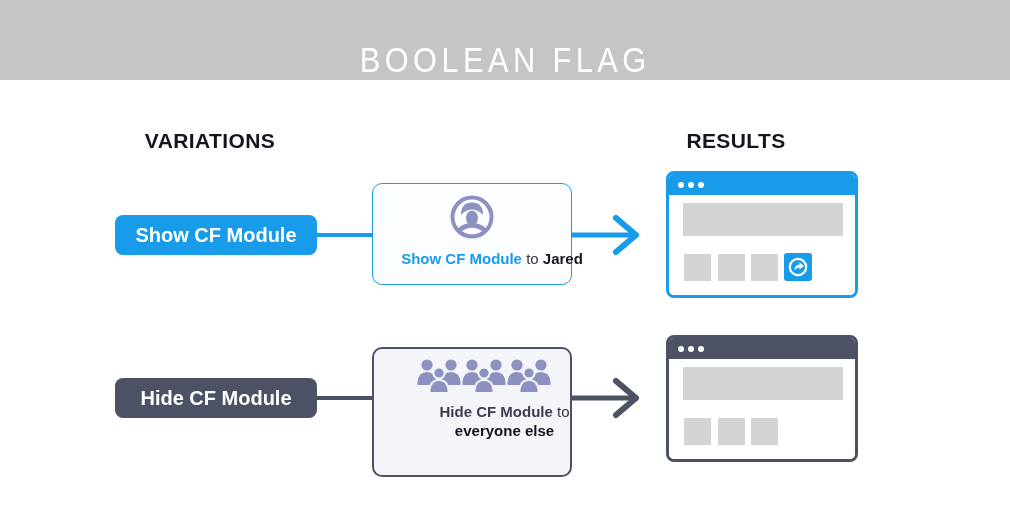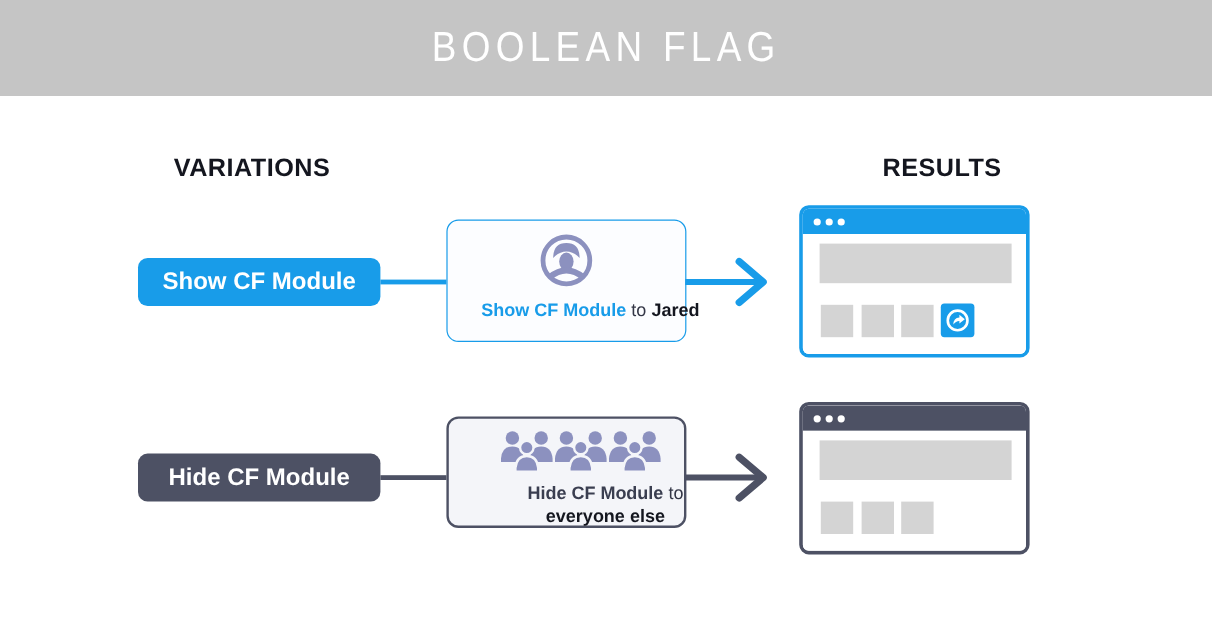--- a/index.html
+++ b/index.html
@@ -1,43 +1,43 @@
 <!DOCTYPE html>
 <html><head>
 <meta charset="utf-8">
 <style>
   html,body{margin:0;padding:0;background:#ffffff;}
   .stage{position:relative;width:1010px;height:524px;background:#ffffff;overflow:hidden;
          font-family:"Liberation Sans",sans-serif;}
   
   .banner{position:absolute;left:0;top:0;width:1010px;height:80px;background:#c5c5c5;
-          display:flex;align-items:center;justify-content:center;}
+          display:flex;align-items:flex-end;justify-content:center;}
   .banner-title{color:#ffffff;font-size:35px;font-weight:400;letter-spacing:5px;
                 transform:scaleX(.88);white-space:nowrap;}
   
   .col-header{position:absolute;top:129px;transform:translateX(-50%);
               font-size:21px;font-weight:700;color:#14161f;letter-spacing:.4px;}
   .ch-variations{left:210px;}
   .ch-targeting{left:471px;}
-  .ch-results{left:785px;}
+  .ch-results{left:736px;}
   
   .var-btn{position:absolute;left:115px;width:202px;height:40px;border-radius:8px;
            display:flex;align-items:center;justify-content:center;
            color:#ffffff;font-size:20px;font-weight:700;}
   .var-btn.blue{top:215px;background:#189ce9;}
   .var-btn.dark{top:378px;background:#4d5164;}
   
   .conn{position:absolute;left:317px;width:55px;}
   .conn.blue{top:233px;height:4px;background:#189ce9;}
   .conn.dark{top:396px;height:4px;background:#4d5164;}
   
   .rule-card{position:absolute;left:372px;width:200px;border-radius:10px;box-sizing:border-box;
              display:flex;flex-direction:column;align-items:center;}
   .rule-card.blue{top:183px;height:102px;background:#fcfdff;border:1.5px solid #189ce9;}
-  .rule-card.dark{top:347px;height:93px;background:#f4f5f9;border:2px solid #4d5164;padding-left:25px;}
+  .rule-card.dark{top:347px;height:130px;background:#f4f5f9;border:2px solid #4d5164;padding-left:25px;}
   .rule-card .icon-wrap{margin-top:9px;line-height:0;}
   .rule-text{font-size:15px;color:#333646;text-align:center;line-height:19px;white-space:nowrap;margin-left:40px;}
   .rule-card.blue .rule-text{margin-top:8px;}
   .rule-card.dark .rule-text{margin-top:4px;}
   .flag-blue{color:#189ce9;font-weight:700;}
   .flag-dark{color:#3a3e50;font-weight:700;}
   .bold-dark{color:#14161f;font-weight:700;}
   
   .arrow{position:absolute;left:570px;width:80px;height:46px;}
   .arrow.blue{top:212px;}

